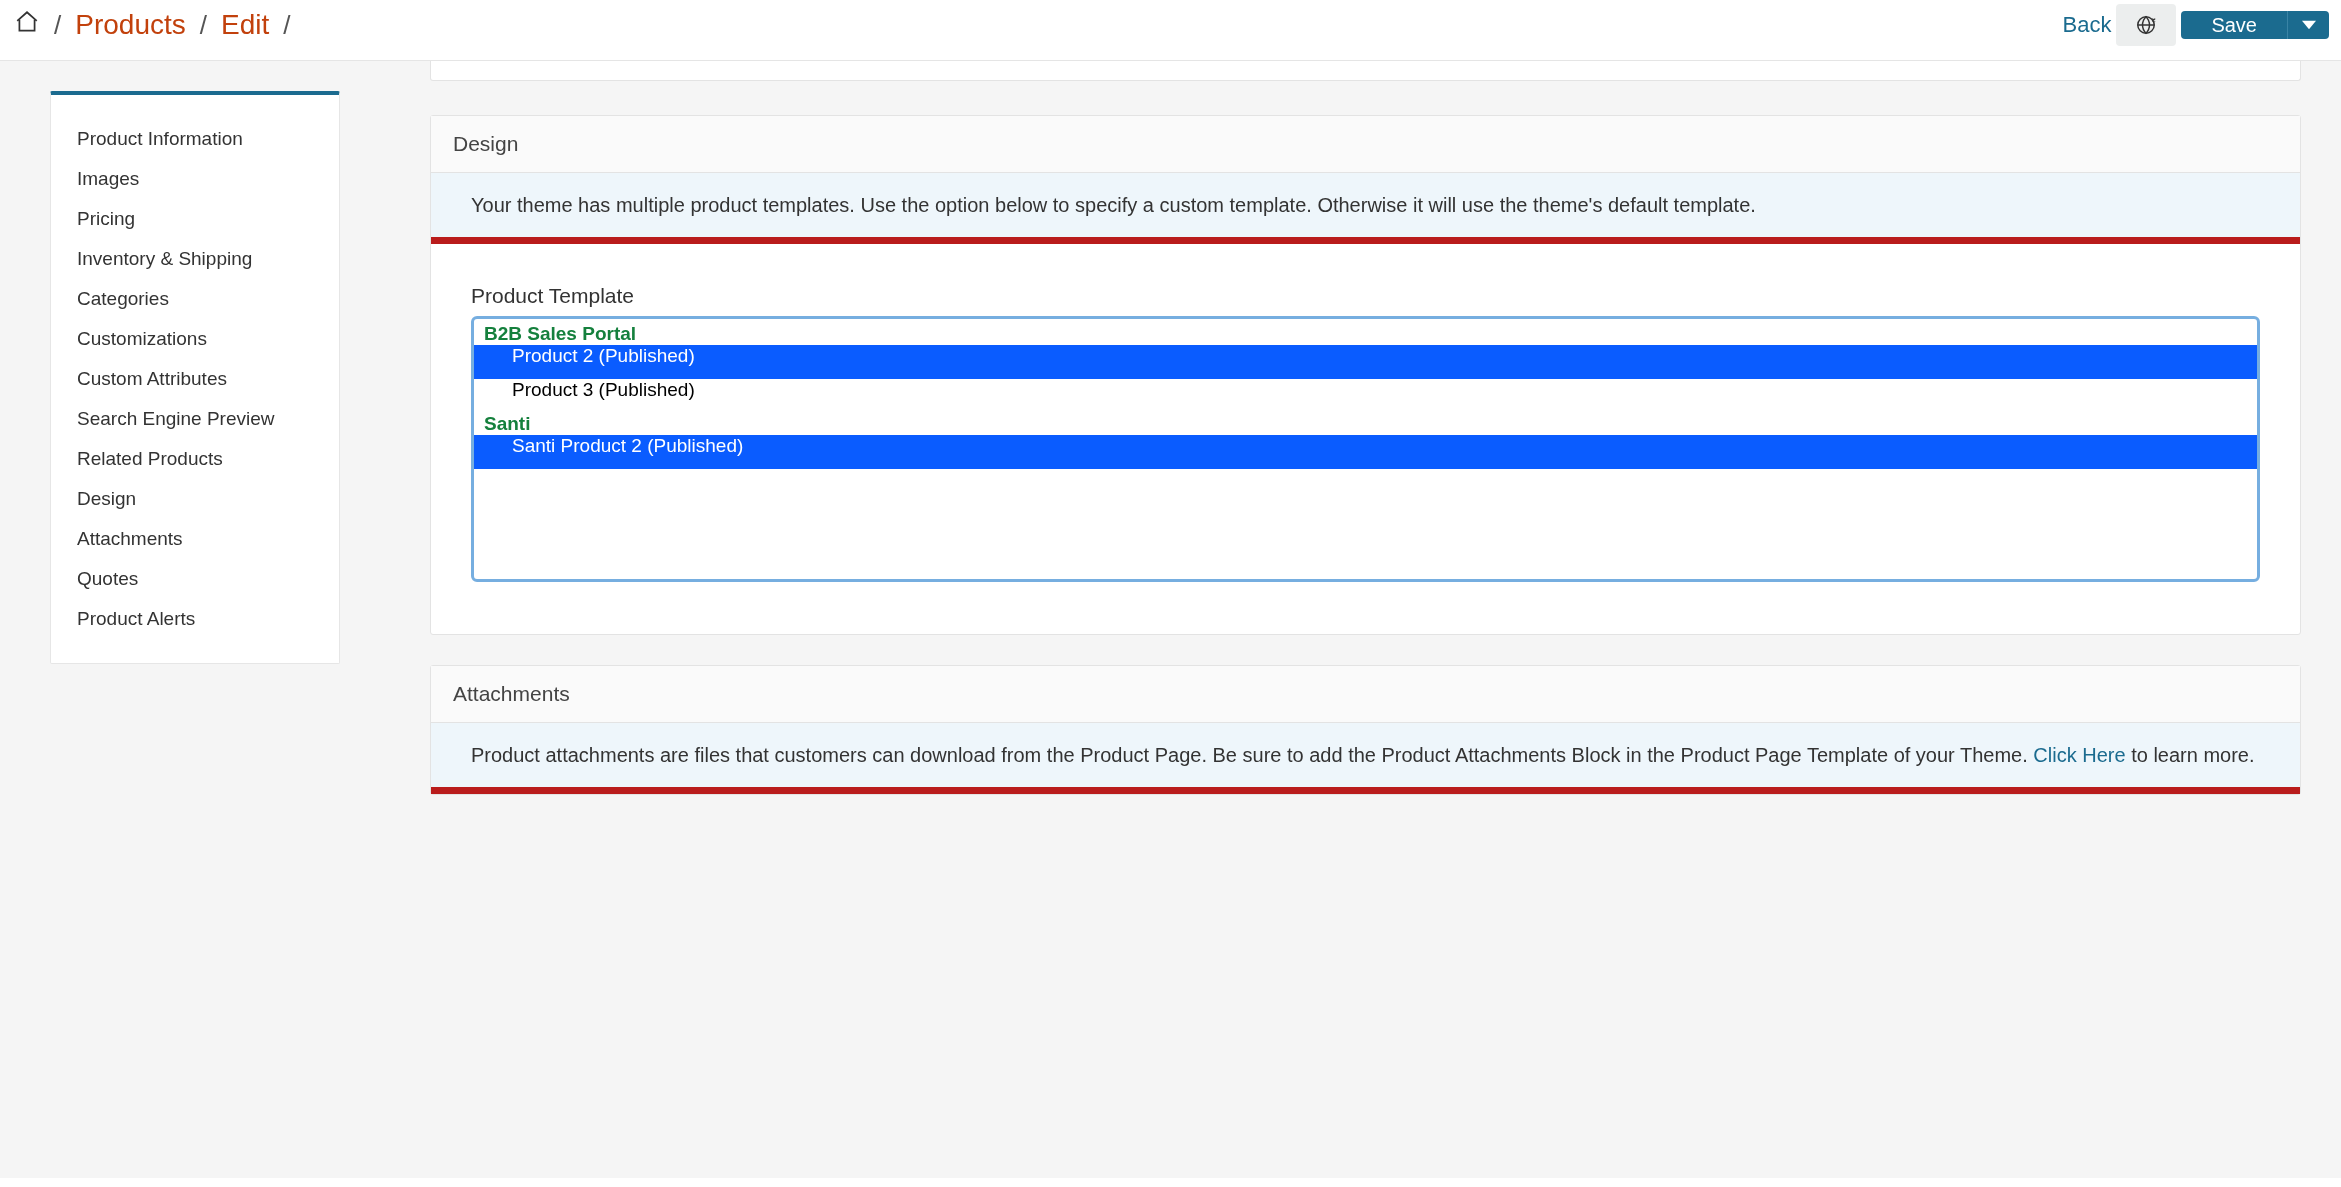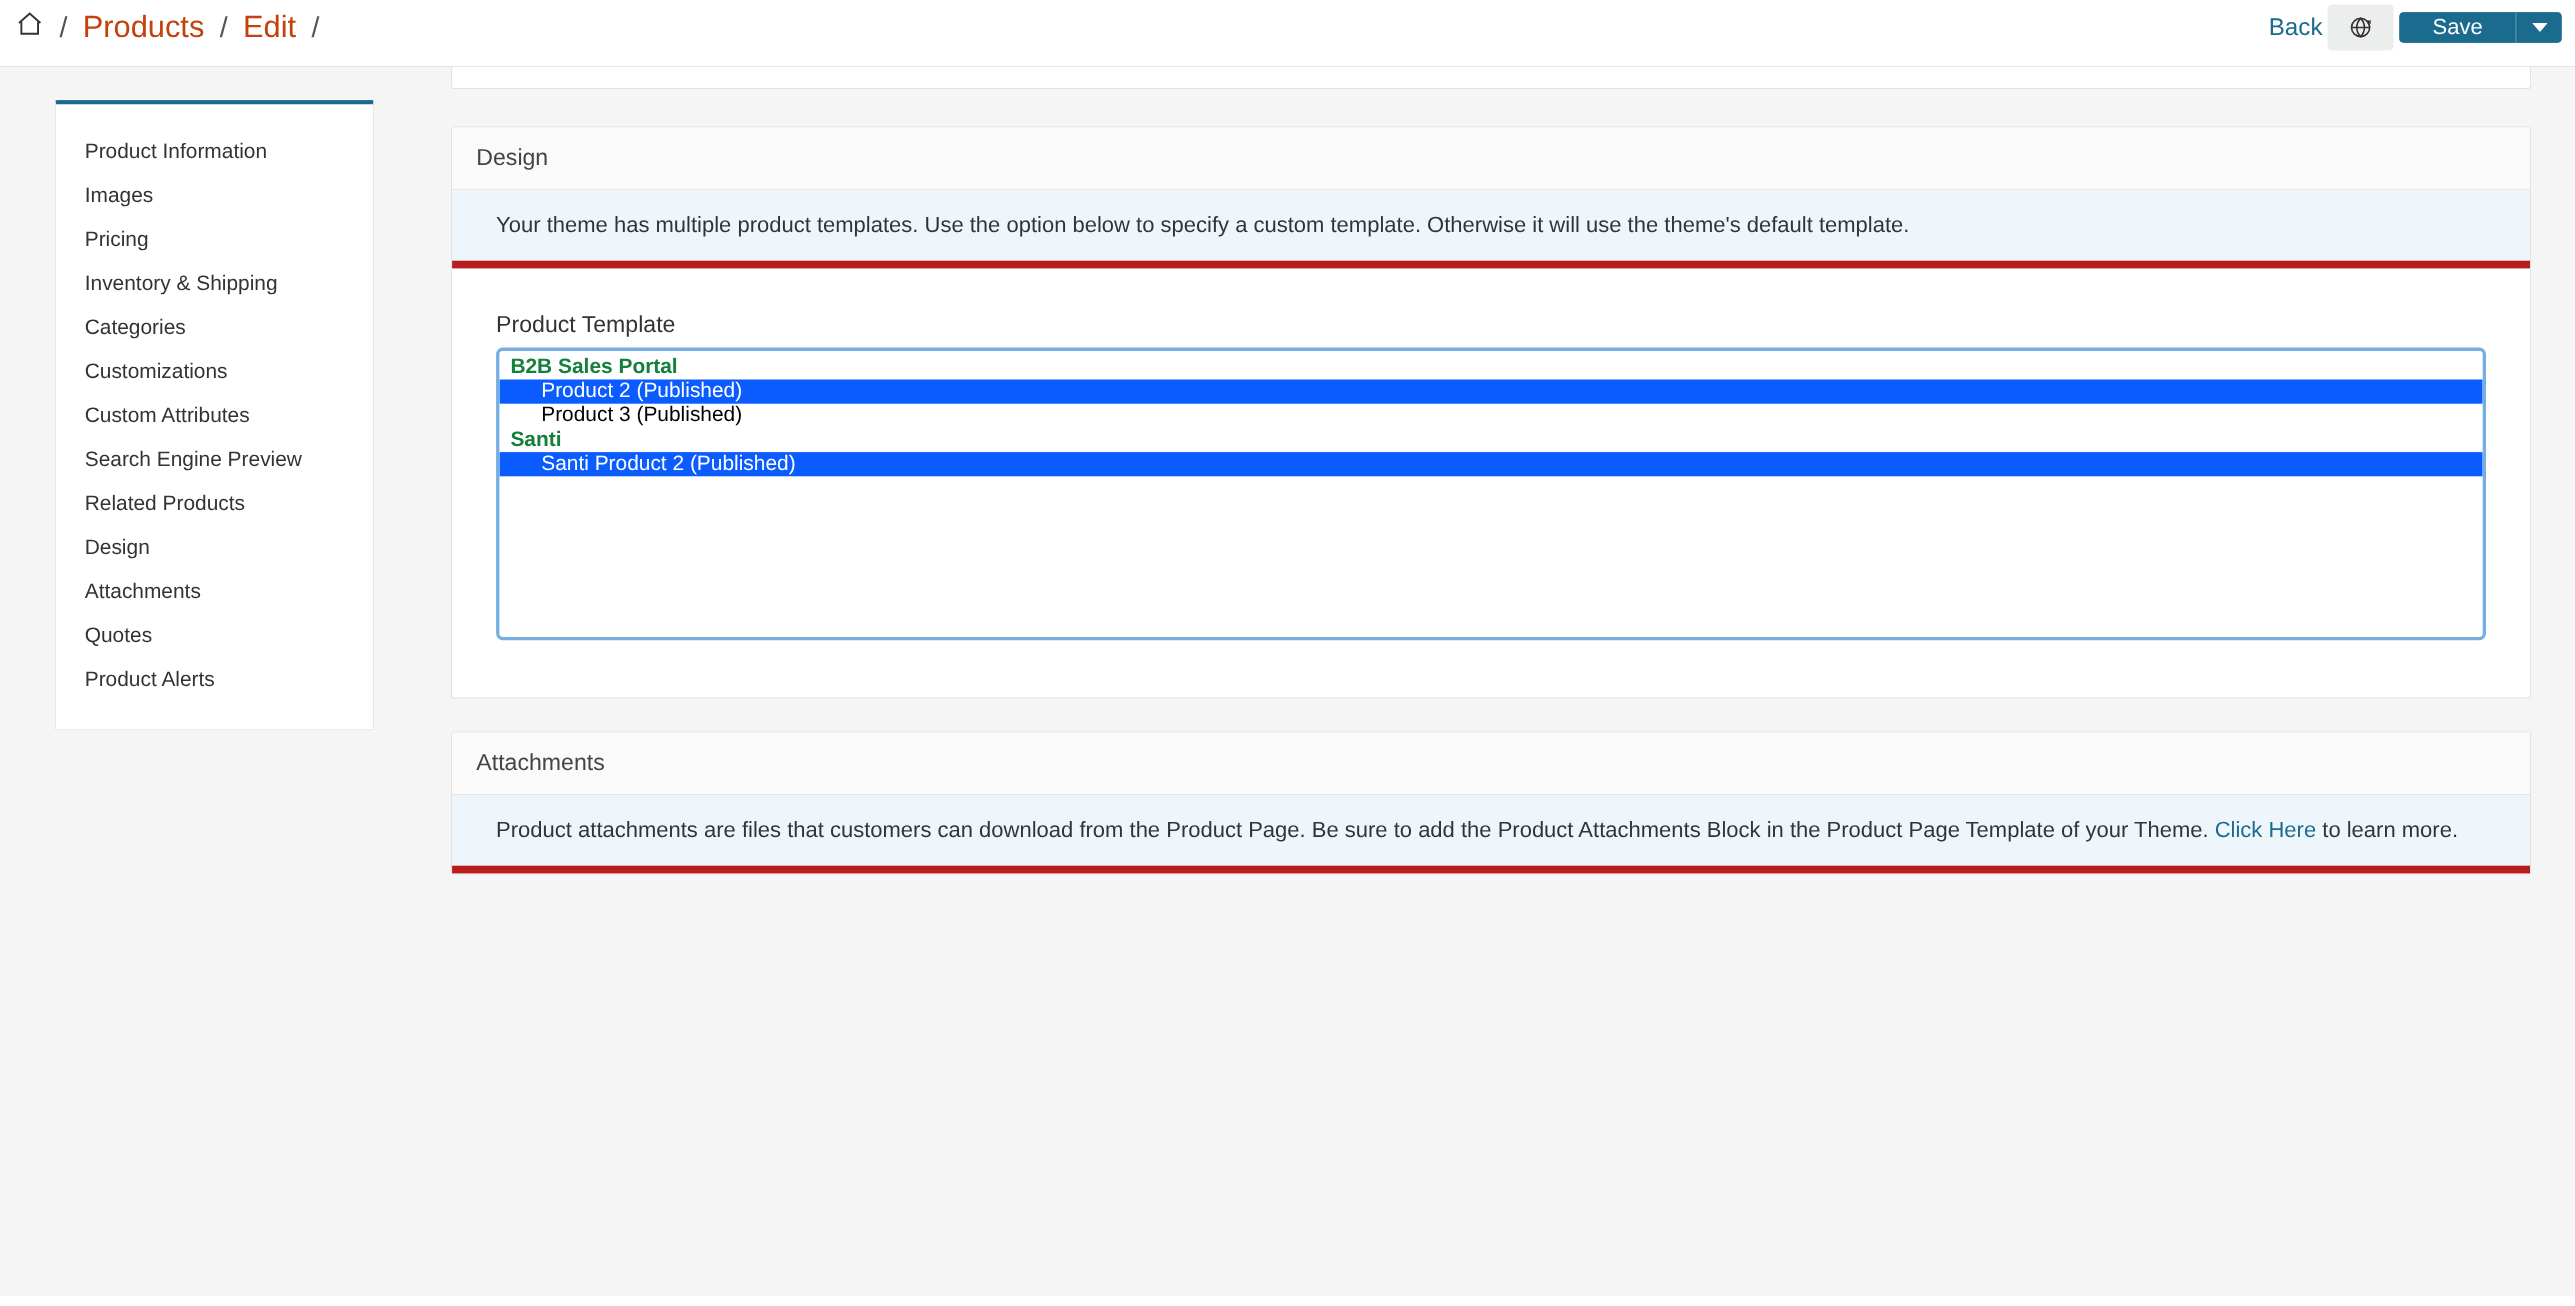--- a/index.html
+++ b/index.html
@@ -86,21 +86,21 @@
 
   
   .page {
     background: #f5f5f5;
     min-height: calc(100% - 70px);
     padding: 0 0 0 0;
   }
   .layout {
     display: flex;
     align-items: flex-start;
-    gap: 70px;
+    gap: 90px;
     padding: 0 40px 0 50px;
   }
 
   
   .side {
     width: 290px;
     background: #fff;
     border: 1px solid #e6e6e6;
     border-top: 4px solid #1b6b8f;
     margin-top: 30px;
@@ -169,21 +169,21 @@
   .template-box::-webkit-scrollbar-track { background: #f0f0f0; }
   .template-box::-webkit-scrollbar-thumb { background: #c8c8c8; border-radius: 2px; }
 
   .tpl-group {
     font-weight: 700;
     padding: 0 10px;
     font-size: 19px;
     color: #15803d;
   }
   .tpl-option {
-    padding: 0 10px 0 38px;
+    padding: 0 10px 12px 38px;
     font-size: 19px;
     color: #000;
     cursor: pointer;
     line-height: 1.15;
   }
   .tpl-option.selected {
     background: #0a5cff;
     color: #fff;
   }
 

